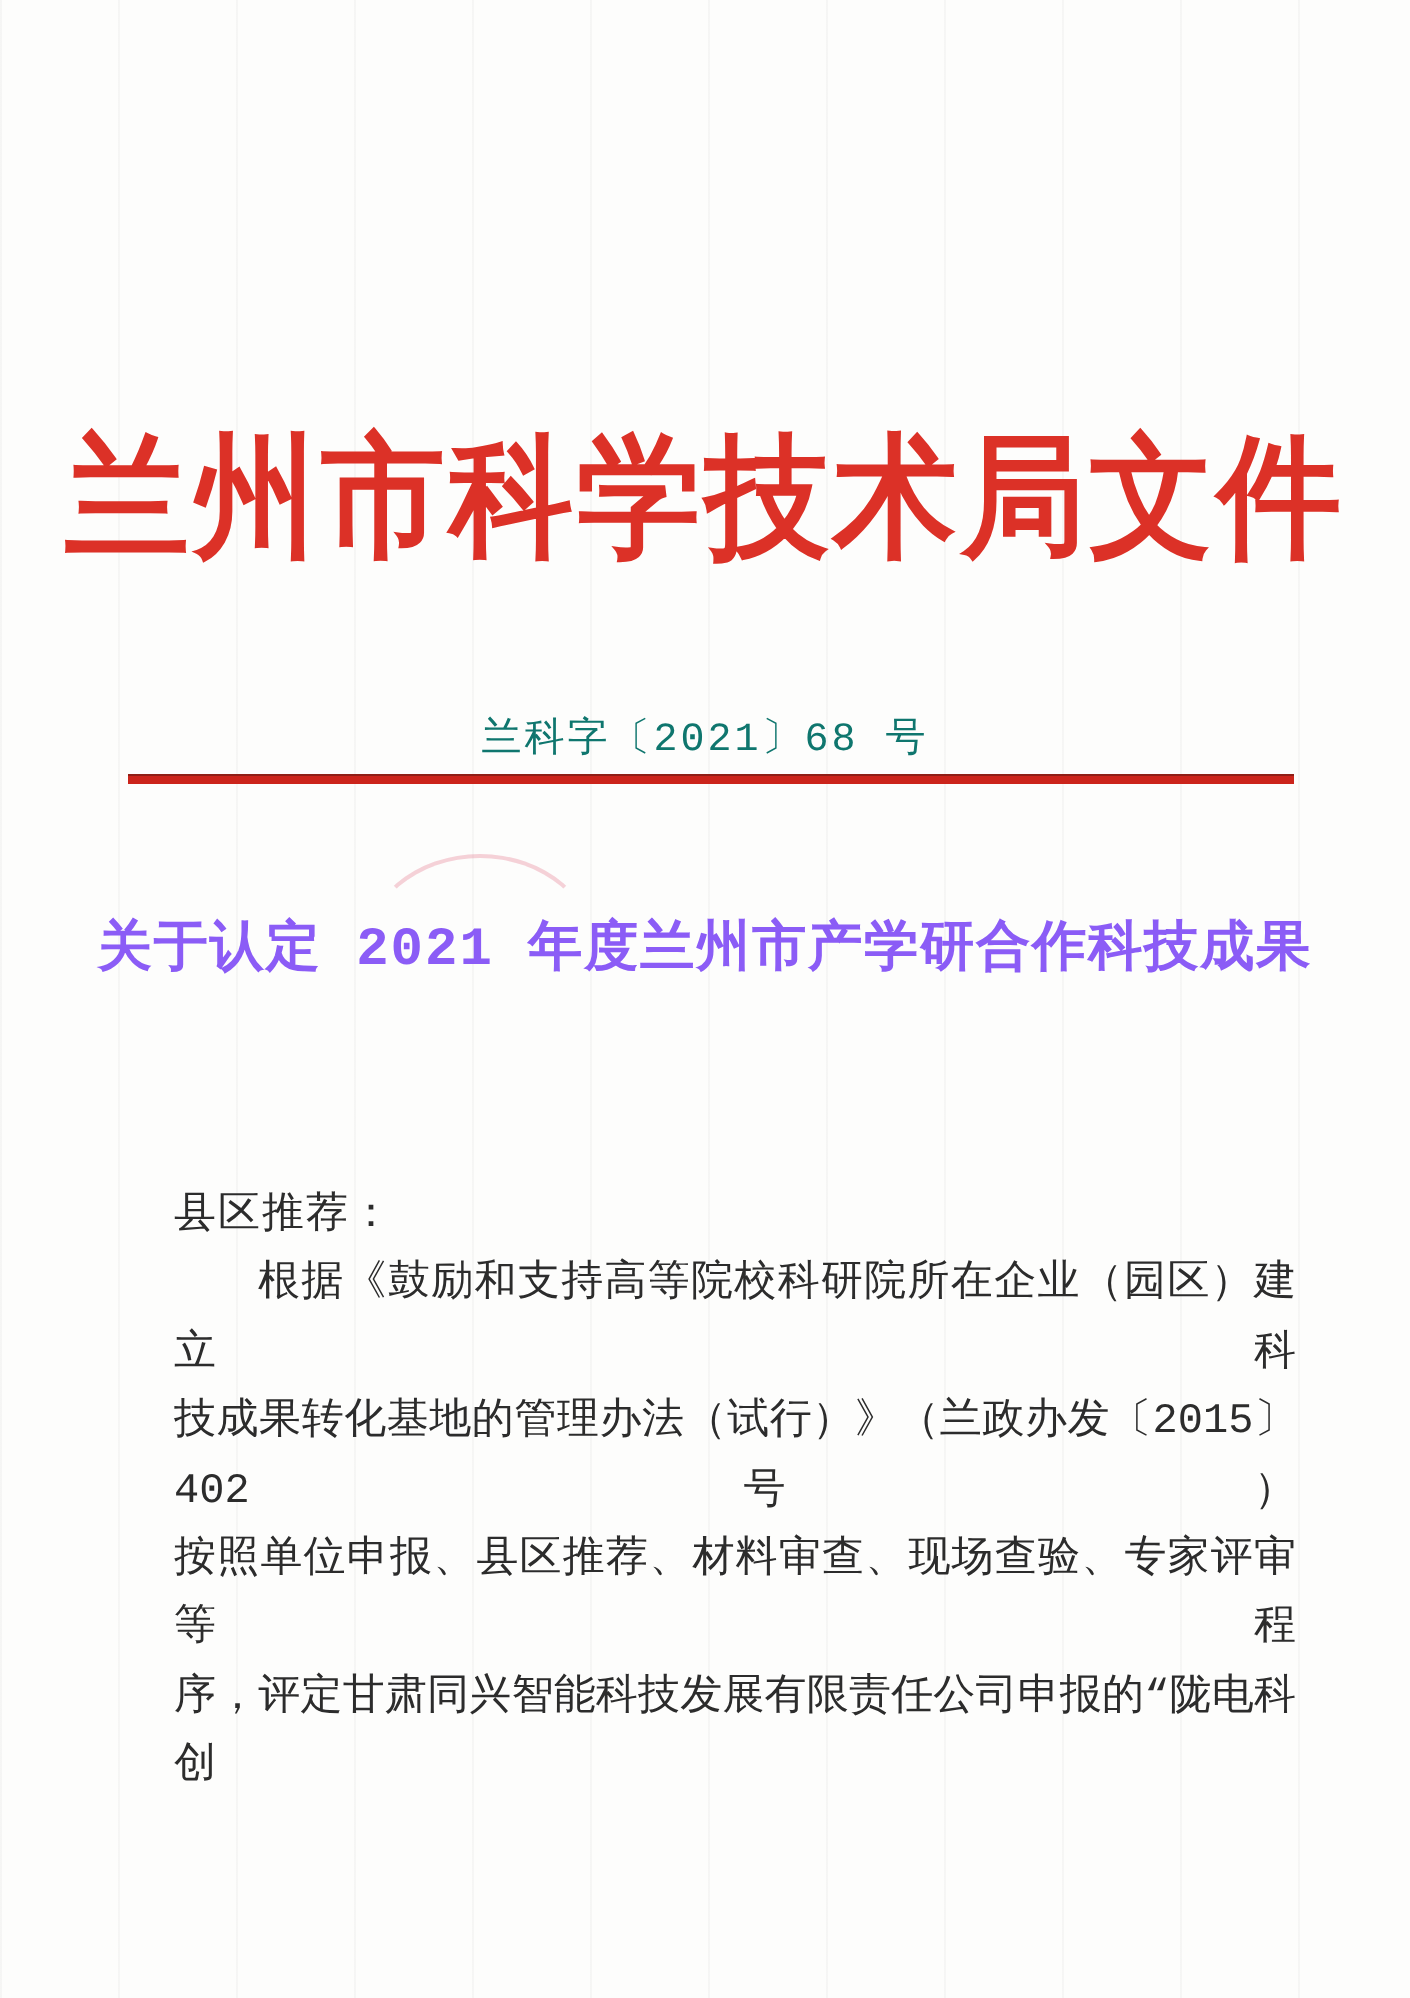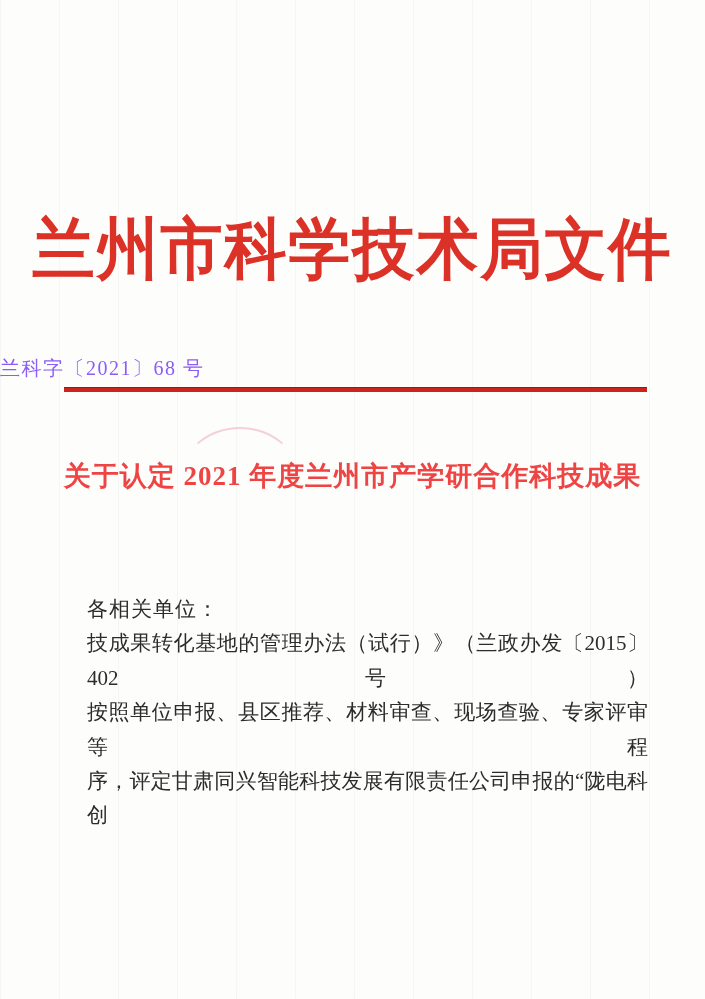--- a/index.html
+++ b/index.html
@@ -6,21 +6,21 @@
     margin: 0;
     padding: 0;
     background: #ffffff;
   }
   .paper {
     position: relative;
     width: 705px;
     height: 999px;
     background: #fdfdfc;
     overflow: hidden;
-    font-family: Liberation Serif, serif;
+    font-family: Liberation Mono, monospace;
   }
   
   .paper::before {
     content: "";
     position: absolute;
     inset: 0;
     background: repeating-linear-gradient(
       90deg,
       rgba(110,110,110,0.05) 0px,
       rgba(110,110,110,0.05) 1px,
@@ -40,23 +40,23 @@
     color: #dc3127;
     letter-spacing: 2px;
     white-space: nowrap;
     transform: scaleY(1.08);
   }
   .doc-number {
     position: absolute;
     top: 355px;
     left: 0;
     width: 100%;
-    text-align: left;
+    text-align: center;
     font-size: 20px;
-    color: #8b5cf6;
+    color: #0f766e;
     letter-spacing: 1.5px;
   }
   .red-divider {
     position: absolute;
     top: 387px;
     left: 64px;
     width: 583px;
     height: 4px;
     background: #cb241b;
     border-top: 1px solid rgba(95,25,18,0.55);
@@ -74,21 +74,21 @@
     pointer-events: none;
   }
   .doc-title {
     position: absolute;
     top: 451px;
     left: 0;
     width: 100%;
     text-align: center;
     font-size: 27px;
     font-weight: bold;
-    color: #ef4444;
+    color: #8b5cf6;
     line-height: 51px;
     letter-spacing: 1px;
   }
   .body-text {
     position: absolute;
     top: 592px;
     left: 87px;
     width: 561px;
     font-size: 21px;
     color: #2c2c2c;
@@ -120,20 +120,21 @@
 
   <div class="red-divider"></div>
 
   <div class="seal-arc"></div>
 
   <div class="doc-title">
     <div>关于认定 2021 年度兰州市产学研合作科技成果</div>
   </div>
 
   <div class="body-text">
-    <div class="body-line salutation">各相关单位：</div>
+    <div class="body-line salutation">县区推荐：</div>
+    <div class="body-line just indent">根据《鼓励和支持高等院校科研院所在企业（园区）建立科</div>
     <div class="body-line just">技成果转化基地的管理办法（试行）》（兰政办发〔2015〕402 号）</div>
     <div class="body-line just">按照单位申报、县区推荐、材料审查、现场查验、专家评审等程</div>
     <div class="body-line just">序，评定甘肃同兴智能科技发展有限责任公司申报的“陇电科创</div>
 
   </div>
 
 </div>
 
 </body></html>

